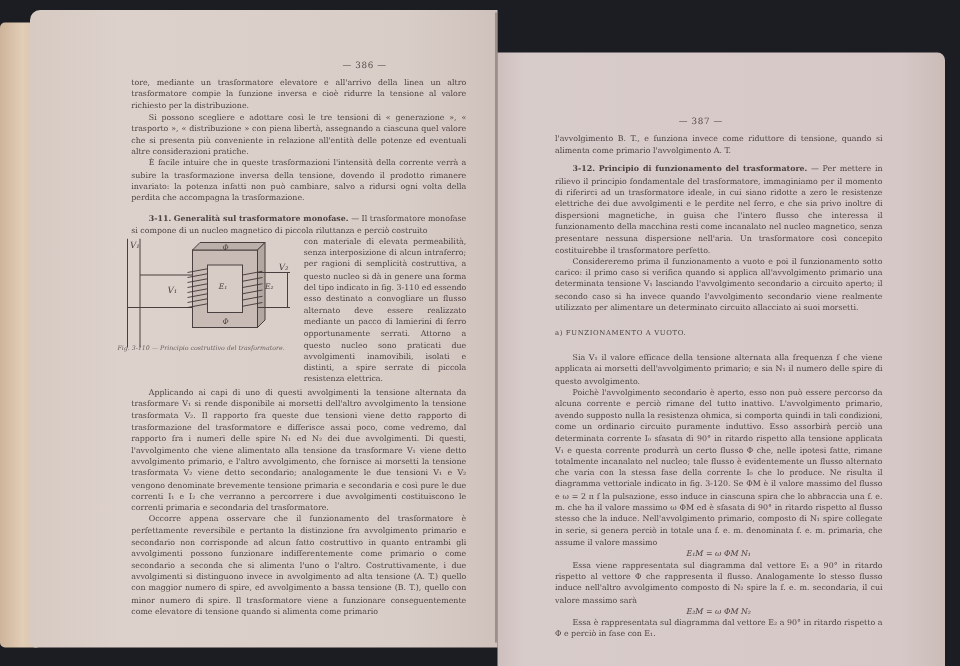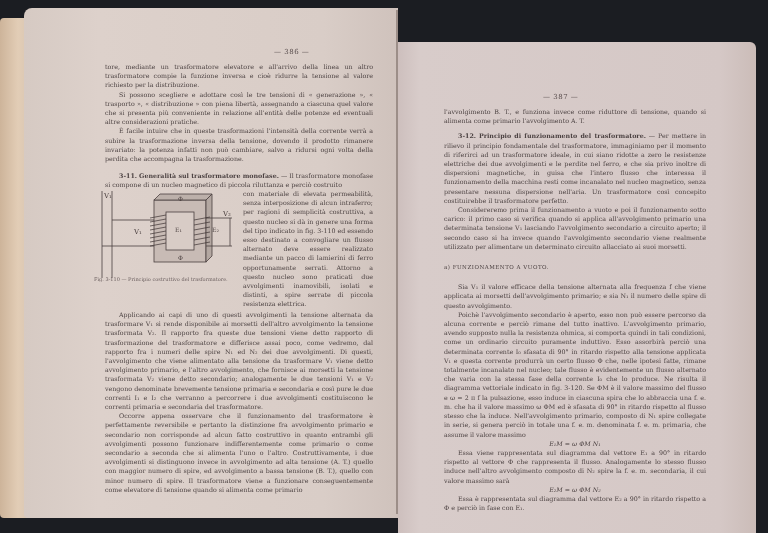--- a/index.html
+++ b/index.html
@@ -34,21 +34,21 @@
   </div>
 
   <div class="text" style="left:81px;top:163px;width:268px;">
     <p class="indent">
       <span class="sec-head">3-11.</span>
       <span class="sec-head">Generalità sul trasformatore monofase.</span>
       <span>— Il trasformatore monofase si compone di un nucleo magnetico di piccola riluttanza e perciò costruito</span>
     </p>
   </div>
 
-  <div class="fig" style="left:70px;top:180px;width:145px;height:120px;">
+  <div class="fig" style="left:70px;top:180px;width:145px;height:120px;font-style:italic;">
     <svg width="145" height="100" viewBox="0 0 145 100">
       <g stroke="#4a3f3f" stroke-width="0.8" fill="none">
         <line x1="8" y1="3" x2="8" y2="90"></line>
         <line x1="18" y1="3" x2="18" y2="90"></line>
         <rect x="60" y="12" width="52" height="62" fill="#c8bbb5"></rect>
         <polygon points="60,12 66,6 118,6 112,12" fill="#bcb0aa"></polygon>
         <polygon points="112,12 118,6 118,68 112,74" fill="#b3a7a1"></polygon>
         <rect x="72" y="24" width="28" height="38" fill="#d8ccc6"></rect>
         <line x1="18" y1="32" x2="60" y2="32"></line>
         <line x1="8" y1="58" x2="60" y2="58"></line>

